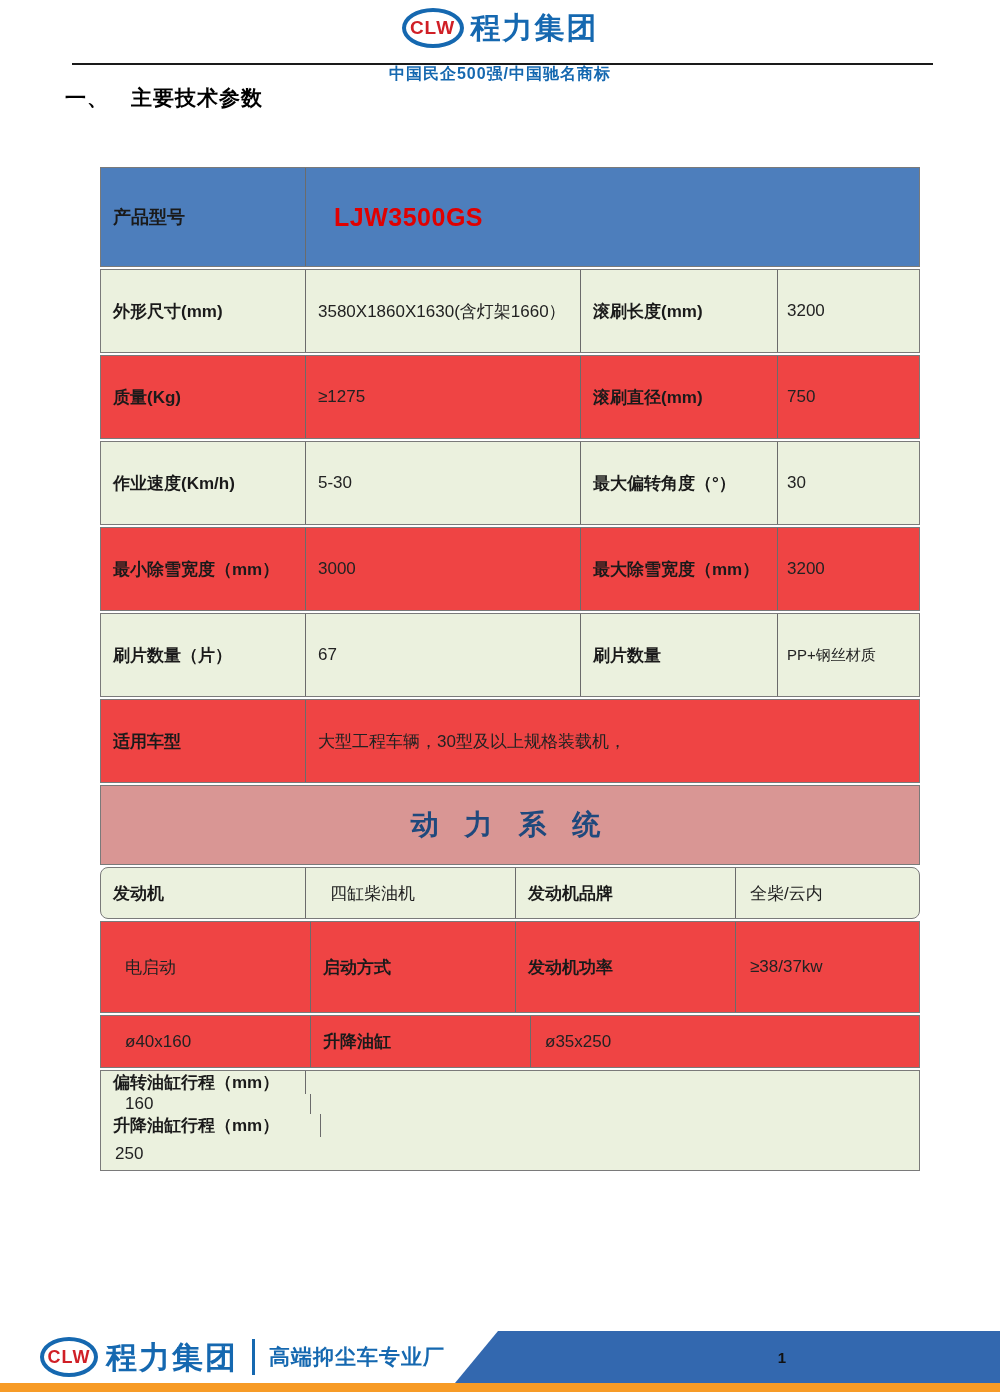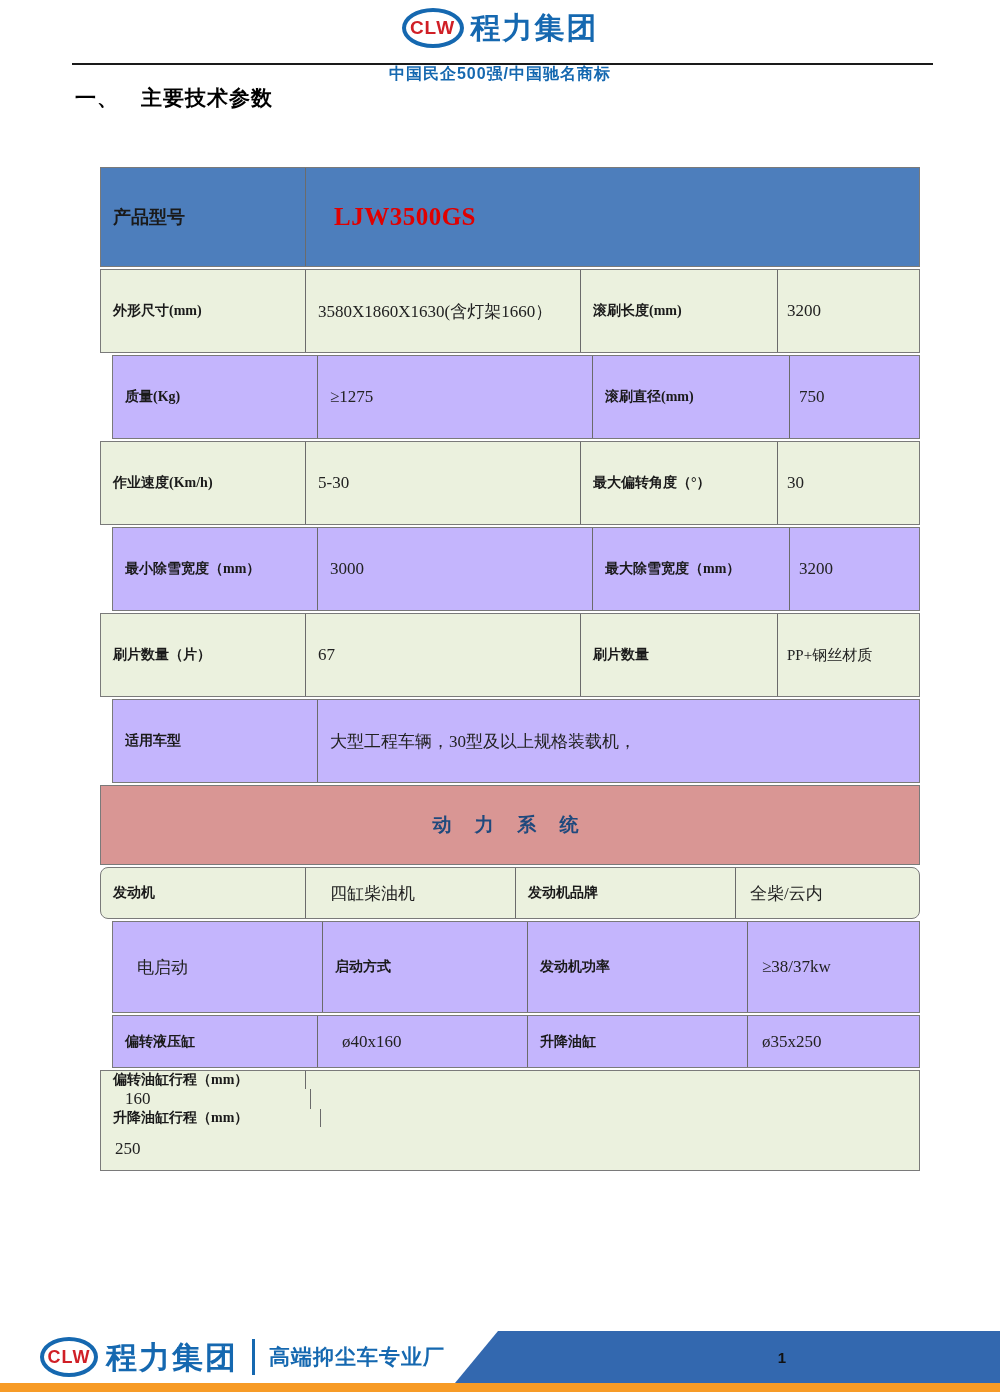--- a/index.html
+++ b/index.html
@@ -9,34 +9,34 @@
   
   .top-header{position:absolute;top:8px;left:0;width:100%;display:flex;flex-direction:column;align-items:center;}
   .logo-row{display:flex;align-items:center;gap:7px;}
   .clw-oval{width:62px;height:40px;border:4px solid #1568b0;border-radius:50%;display:flex;align-items:center;justify-content:center;
             color:#d01f26;font-weight:bold;font-size:19px;letter-spacing:1px;background:#fff;box-sizing:border-box;}
   .brand-big{font-size:30px;font-weight:bold;color:#1568b0;letter-spacing:2px;line-height:1;}
   .tagline{font-size:16px;font-weight:bold;color:#1568b0;margin-top:16px;letter-spacing:1px;}
   .header-rule{position:absolute;top:63px;left:72px;width:861px;height:2px;background:#1a1a1a;}
 
   
-  .section-title{position:absolute;top:84px;left:75px;font-family:"Liberation Serif","DejaVu Serif",serif;
+  .section-title{position:absolute;top:84px;left:65px;font-family:"Liberation Serif","DejaVu Serif",serif;
                  font-size:21px;font-weight:bold;color:#000;letter-spacing:1px;}
 
   
   .spec-table{position:absolute;left:100px;top:167px;width:820px;}
   .t-row{display:flex;border:1px solid #7a7a7a;margin-bottom:2px;box-sizing:border-box;}
-  .cell{display:flex;align-items:center;box-sizing:border-box;padding-left:12px;overflow:hidden;font-family:Liberation Serif, serif;}
+  .cell{display:flex;align-items:center;box-sizing:border-box;padding-left:12px;overflow:hidden;}
   .cell.cdiv{border-right:1px solid #6b6b6b;}
-  .lab{font-weight:bold;color:#1a1a1a;font-size:14px;}
+  .lab{font-weight:bold;color:#1a1a1a;font-size:17px;}
   .val{font-weight:500;color:#222;font-size:17px;}
 
   .bg-blue-head{background:#4d7ebc;}
   .bg-green{background:#ebf1de;}
-  .bg-lblue{background:#c4b5fd;margin-left:12px;}
+  .bg-lblue{background:#ef4444;}
   .bg-pink{background:#d99694;}
 
   .r-model{height:100px;}
   .r-std{height:84px;}
   .r-band{height:80px;justify-content:center;align-items:center;}
   .r-s1{height:52px;border-radius:8px;}
   .r-tall{height:92px;}
   .r-s2{height:53px;}
   .r-s3{height:101px;flex-direction:column;}
 
@@ -46,21 +46,21 @@
   .up .c3{width:197px;}
   .up .c4{flex:1;padding-left:9px;}
   
   .pw .c1{width:205px;}
   .pw .c2{width:210px;padding-left:24px;}
   .pw .c3{width:220px;}
   .pw .c4{flex:1;padding-left:14px;}
 
   .model-label{font-size:18px;}
   .model-value{color:#e00000;font-weight:bold;font-size:25px;padding-left:28px;letter-spacing:0.5px;}
-  .band-text{color:#1f497d;font-weight:bold;font-size:19px;letter-spacing:9px;}
+  .band-text{color:#1f497d;font-weight:bold;font-size:28px;letter-spacing:9px;}
   .small-val{font-size:15px;font-weight:normal;}
   .num-big{font-size:20px;}
 
   
   .footer-logo{position:absolute;left:40px;top:1337px;display:flex;align-items:center;gap:8px;}
   .clw-oval-sm{width:58px;height:40px;border:4px solid #1568b0;border-radius:50%;display:flex;align-items:center;justify-content:center;
                color:#d01f26;font-weight:bold;font-size:18px;letter-spacing:1px;background:#fff;box-sizing:border-box;}
   .brand-foot{font-size:31px;font-weight:bold;color:#1568b0;letter-spacing:2px;line-height:1;}
   .foot-divider{width:3px;height:36px;background:#1568b0;margin:0 6px;}
   .slogan{font-size:21px;font-weight:bold;color:#1568b0;letter-spacing:1px;}
@@ -147,21 +147,20 @@
 
     <div class="t-row r-tall bg-lblue pw">
       <div class="cell cdiv c2 val">电启动</div>
       <div class="cell cdiv c1 lab">启动方式</div>
       <div class="cell cdiv c3 lab">发动机功率</div>
       <div class="cell c4 val">≥38/37kw</div>
     </div>
 
 
     <div class="t-row r-s2 bg-lblue pw">
-      <div class="cell cdiv c1 lab">偏转液压缸</div>
       <div class="cell cdiv c2 val">ø40x160</div>
       <div class="cell cdiv c3 lab">升降油缸</div>
       <div class="cell c4 val">ø35x250</div>
     </div>
 
     <div class="t-row r-s3 bg-green pw">
       <div class="cell cdiv c1 lab">偏转油缸行程（mm）</div>
       <div class="cell cdiv c2 val">160</div>
       <div class="cell cdiv c3 lab">升降油缸行程（mm）</div>
       <div class="cell c4 val">250</div>

